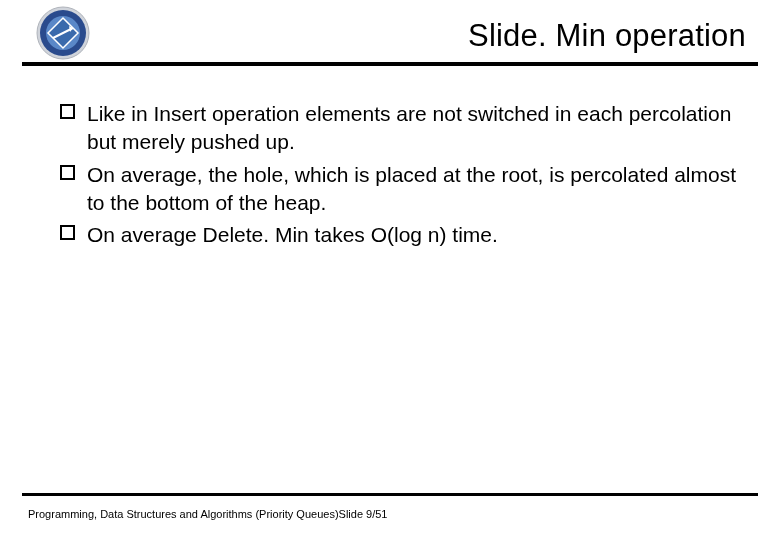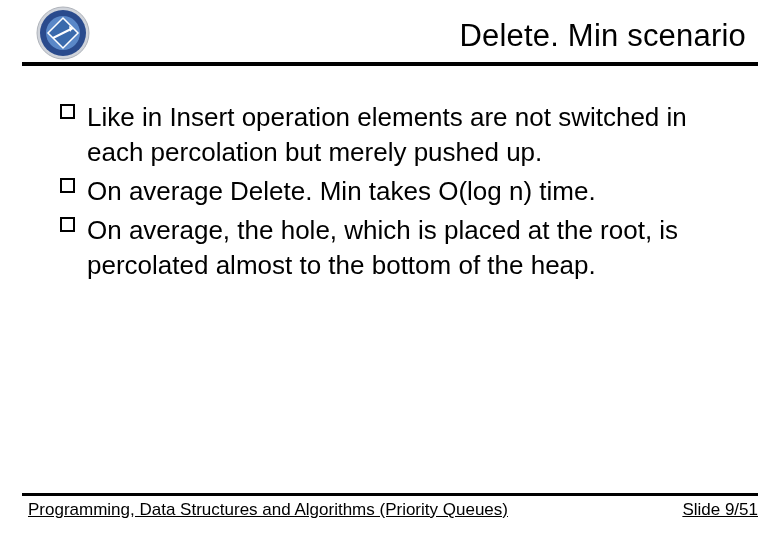--- a/index.html
+++ b/index.html
@@ -5,58 +5,58 @@
   * { margin: 0; padding: 0; box-sizing: border-box; }
   html, body { width: 780px; height: 540px; background: #fff; font-family: Arial, Helvetica, sans-serif; color: #000; }
   .slide { width: 780px; height: 540px; position: relative; }
   .header { position: relative; height: 62px; }
   .logo { position: absolute; left: 36px; top: 6px; width: 54px; height: 54px; }
   .title { position: absolute; right: 34px; top: 18px; font-size: 31px; letter-spacing: 0.2px; }
   .hr-top { position: absolute; left: 22px; right: 22px; top: 62px; height: 4px; background: #000; }
   .content { position: absolute; left: 60px; right: 40px; top: 100px; }
   .bullet-row { display: flex; align-items: flex-start; margin-bottom: 4px; }
   .bullet-box { width: 15px; height: 15px; border: 2px solid #000; flex-shrink: 0; margin-top: 4px; margin-right: 12px; }
-  .bullet-text { font-size: 26px; line-height: 1.35; }
+  .bullet-text { font-size: 21px; line-height: 1.35; }
   .hr-bottom { position: absolute; left: 22px; right: 22px; bottom: 44px; height: 3px; background: #000; }
-  .footer { position: absolute; left: 28px; right: 22px; bottom: 20px; display: flex; justify-content: space-between; font-size: 17px; text-decoration: underline; }
+  .footer { position: absolute; left: 28px; right: 22px; bottom: 20px; display: flex; font-size: 11px; }
 </style>
 </head>
 <body>
 
 <div class="slide">
 
   <div class="header">
     <div class="logo">
       <svg viewBox="0 0 54 54" width="54" height="54">
         <circle cx="27" cy="27" r="26" fill="#d0d4db"></circle>
         <circle cx="27" cy="27" r="23" fill="#2a4b8d"></circle>
         <circle cx="27" cy="27" r="17" fill="#5a88c8"></circle>
         <polygon points="27,12 42,27 27,42 12,27" fill="#3a6aac" stroke="#ffffff" stroke-width="1.5"></polygon>
         <line x1="17" y1="32" x2="37" y2="22" stroke="#ffffff" stroke-width="2"></line>
         <polygon points="37,22 33,20 34,26" fill="#ffffff"></polygon>
         <circle cx="27" cy="27" r="26" fill="none" stroke="#b0b4bb" stroke-width="1"></circle>
       </svg>
     </div>
-    <div class="title">Delete. Min scenario</div>
+    <div class="title">Slide. Min operation</div>
   </div>
 
   <div class="hr-top"></div>
 
   <div class="content">
     <div class="bullet-row">
       <div class="bullet-box"></div>
       <div class="bullet-text">Like in Insert operation elements are not switched in each percolation but merely pushed up.</div>
     </div>
     <div class="bullet-row">
       <div class="bullet-box"></div>
-      <div class="bullet-text">On average Delete. Min takes O(log n) time.</div>
+      <div class="bullet-text">On average, the hole, which is placed at the root, is percolated almost to the bottom of the heap.</div>
     </div>
     <div class="bullet-row">
       <div class="bullet-box"></div>
-      <div class="bullet-text">On average, the hole, which is placed at the root, is percolated almost to the bottom of the heap.</div>
+      <div class="bullet-text">On average Delete. Min takes O(log n) time.</div>
     </div>
   </div>
 
   <div class="hr-bottom"></div>
 
   <div class="footer">
     <span>Programming, Data Structures and Algorithms  (Priority Queues)</span>
     <span>Slide 9/51</span>
   </div>
 

